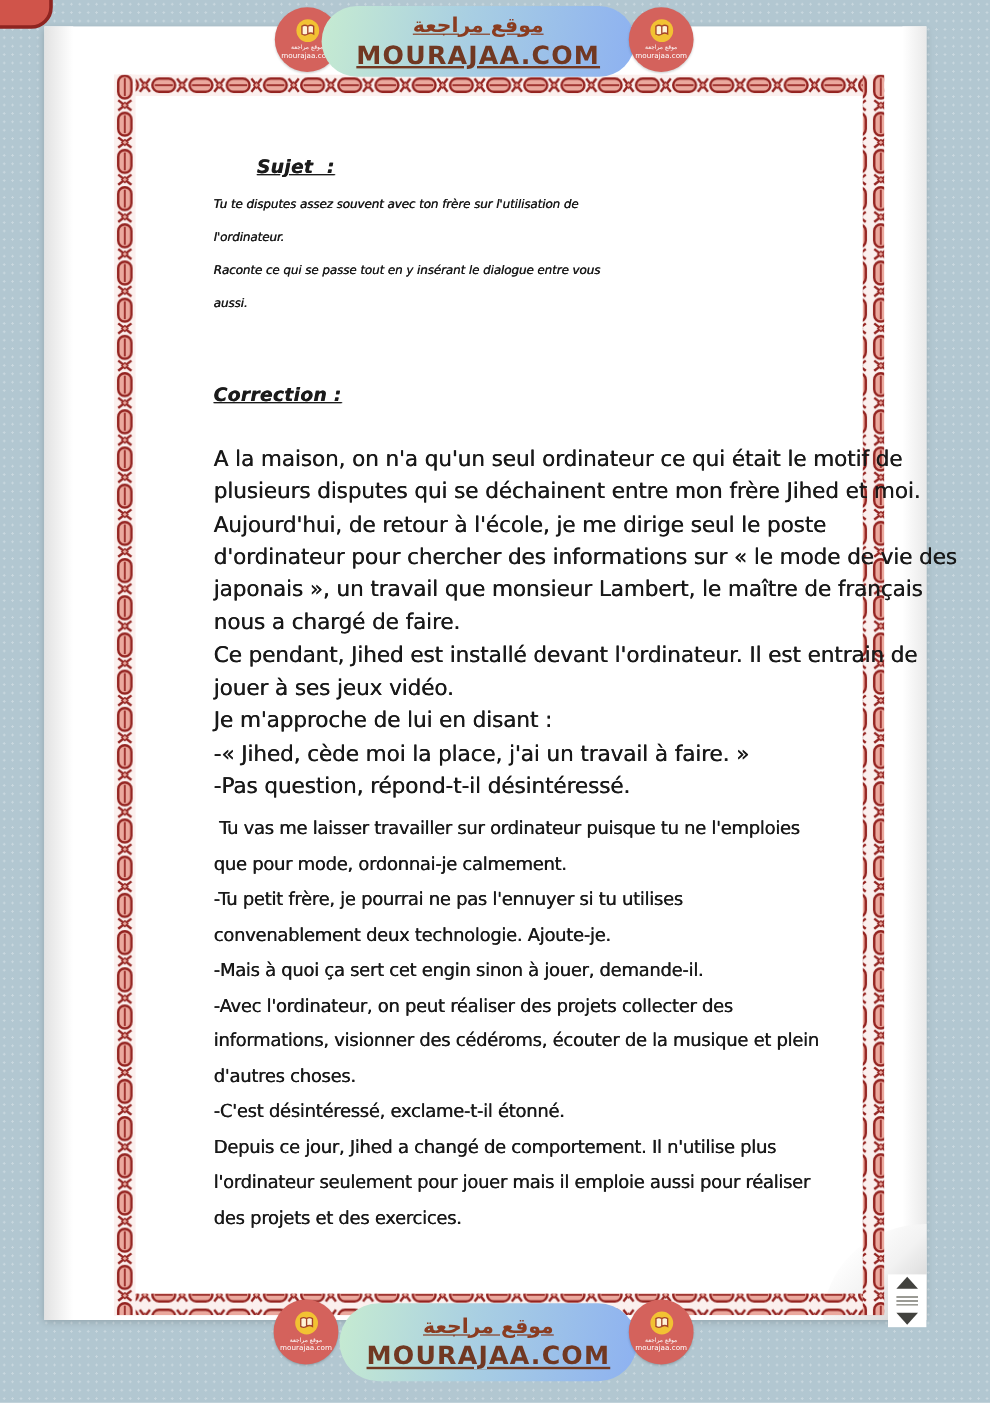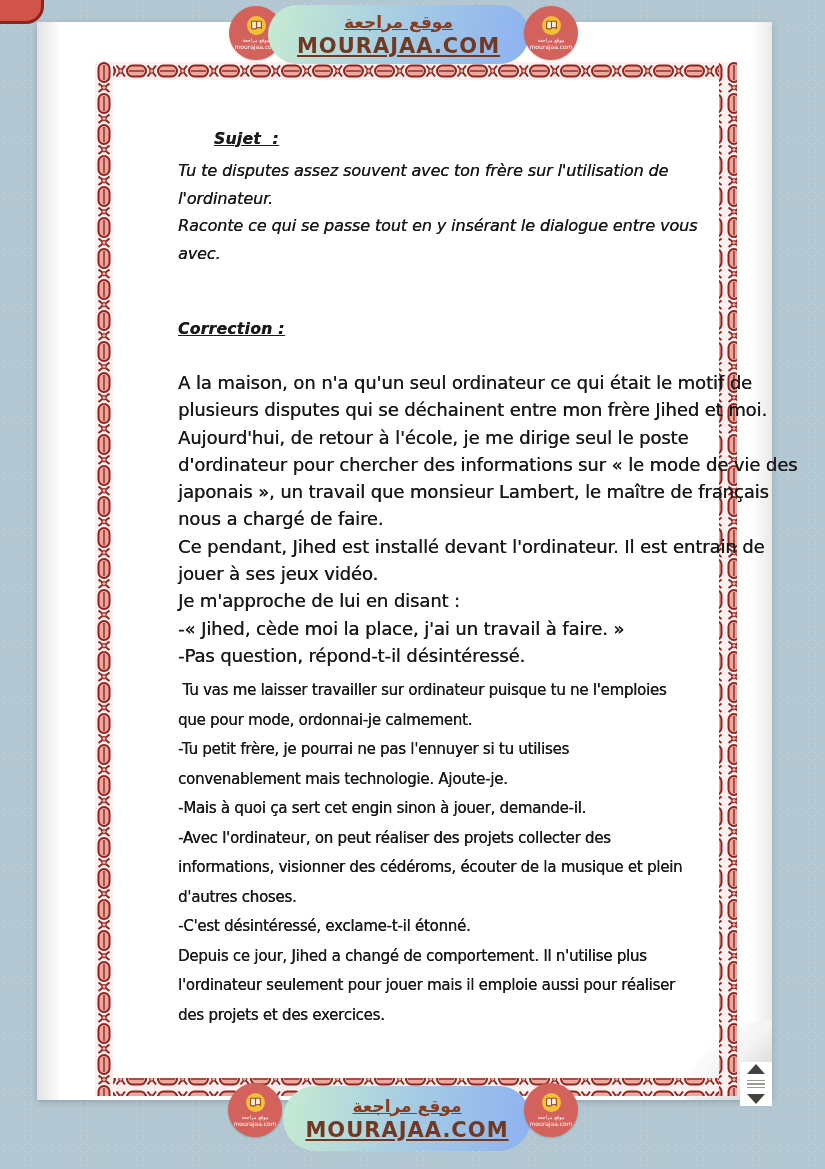--- a/index.html
+++ b/index.html
@@ -43,21 +43,21 @@
   
   .doc-heading{
     position:absolute;left:178px;
     font-size:15.5px;font-weight:bold;font-style:italic;
     text-decoration:underline;color:#1b1b1b;
     letter-spacing:.3px;white-space:pre;
     text-shadow:.3px 0 0 #1b1b1b;
   }
   .lines{position:absolute;left:178px;color:#191919;}
   .line{white-space:pre;text-shadow:.3px 0 0 #191919;}
-  .subject-lines{top:157px;font-size:16px;font-style:italic;}
+  .subject-lines{top:157px;font-size:10px;font-style:italic;}
   .subject-lines .line{line-height:27.5px;letter-spacing:-.1px;}
   .body1-lines{top:369px;font-size:18px;}
   .body1-lines .line{line-height:27.3px;letter-spacing:-.1px;}
   .body2-lines{top:676px;font-size:15px;}
   .body2-lines .line{line-height:29.5px;letter-spacing:-.25px;}
   
   .pill{
     position:absolute;border-radius:34px;
     background:linear-gradient(100deg,#c6ebd1 0%,#a9cfe2 45%,#8db1f1 100%);
     display:flex;flex-direction:column;align-items:center;justify-content:center;
@@ -133,42 +133,42 @@
     <rect x="0" y="1016" width="642" height="18" fill="url(#chainH)"></rect>
     <rect x="0" y="0" width="18" height="1034" fill="url(#chainV)"></rect>
     <rect x="624" y="0" width="18" height="1034" fill="url(#chainV)"></rect>
   </svg>
 
   <div class="doc-heading" style="top:130px;margin-left:36px;">Sujet  :</div>
   <div class="lines subject-lines">
       <div class="line">Tu te disputes assez souvent avec ton frère sur l'utilisation de</div>
       <div class="line">l'ordinateur.</div>
       <div class="line">Raconte ce qui se passe tout en y insérant le dialogue entre vous</div>
-      <div class="line">avec.</div>
+      <div class="line">aussi.</div>
     </div>
 
   <div class="doc-heading" style="top:320px;">Correction :</div>
   <div class="lines body1-lines">
       <div class="line">A la maison, on n'a qu'un seul ordinateur ce qui était le motif de</div>
       <div class="line">plusieurs disputes qui se déchainent entre mon frère Jihed et moi.</div>
       <div class="line">Aujourd'hui, de retour à l'école, je me dirige seul le poste</div>
       <div class="line">d'ordinateur pour chercher des informations sur « le mode de vie des</div>
       <div class="line">japonais », un travail que monsieur Lambert, le maître de français</div>
       <div class="line">nous a chargé de faire.</div>
       <div class="line">Ce pendant, Jihed est installé devant l'ordinateur. Il est entrain de</div>
       <div class="line">jouer à ses jeux vidéo.</div>
       <div class="line">Je m'approche de lui en disant :</div>
       <div class="line">-« Jihed, cède moi la place, j'ai un travail à faire. »</div>
       <div class="line">-Pas question, répond-t-il désintéressé.</div>
     </div>
   <div class="lines body2-lines">
       <div class="line"> Tu vas me laisser travailler sur ordinateur puisque tu ne l'emploies</div>
       <div class="line">que pour mode, ordonnai-je calmement.</div>
       <div class="line">-Tu petit frère, je pourrai ne pas l'ennuyer si tu utilises</div>
-      <div class="line">convenablement mais technologie. Ajoute-je.</div>
+      <div class="line">convenablement deux technologie. Ajoute-je.</div>
       <div class="line">-Mais à quoi ça sert cet engin sinon à jouer, demande-il.</div>
       <div class="line">-Avec l'ordinateur, on peut réaliser des projets collecter des</div>
       <div class="line">informations, visionner des cédéroms, écouter de la musique et plein</div>
       <div class="line">d'autres choses.</div>
       <div class="line">-C'est désintéressé, exclame-t-il étonné.</div>
       <div class="line">Depuis ce jour, Jihed a changé de comportement. Il n'utilise plus</div>
       <div class="line">l'ordinateur seulement pour jouer mais il emploie aussi pour réaliser</div>
       <div class="line">des projets et des exercices.</div>
     </div>
 

